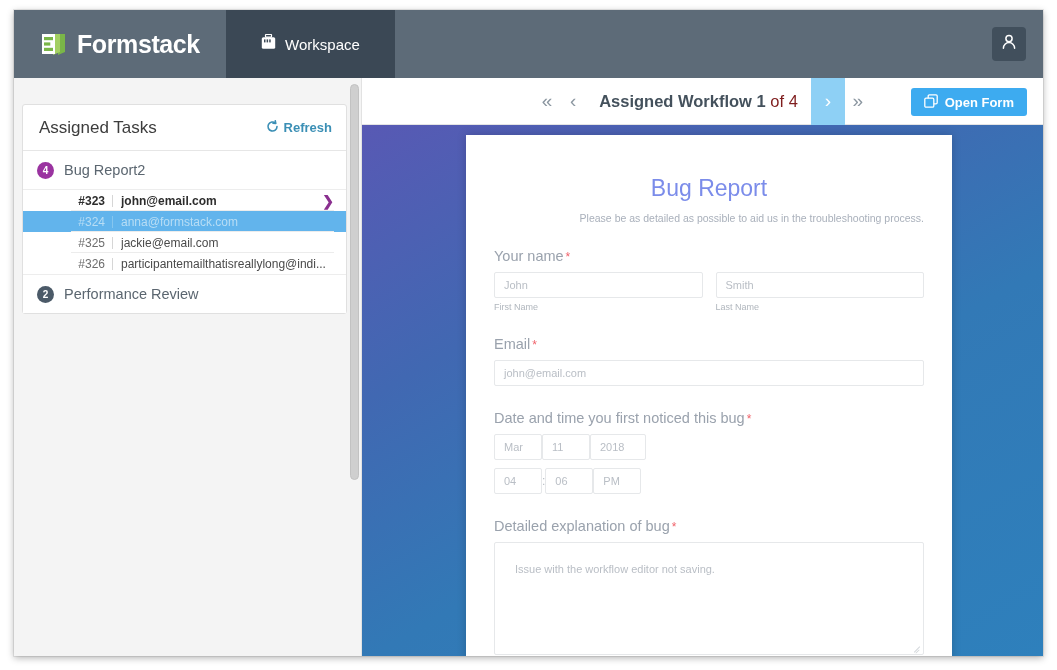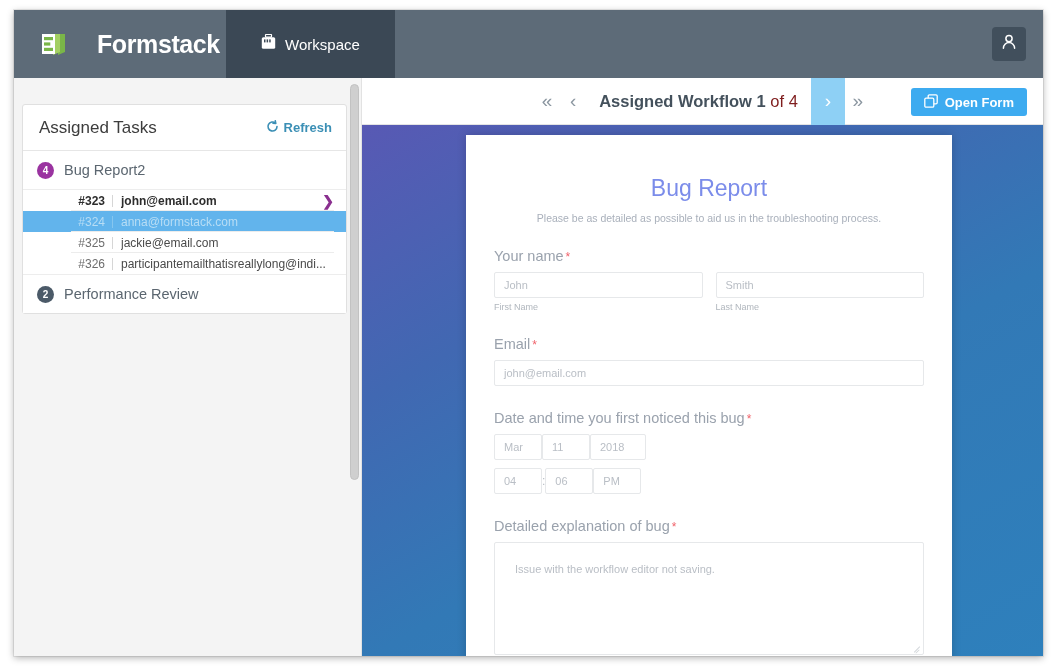--- a/index.html
+++ b/index.html
@@ -35,21 +35,20 @@
     background: #5d6b78;
     display: flex;
     align-items: stretch;
   }
   #brand {
     width: 212px;
     display: flex;
     align-items: center;
     padding-left: 27px;
     box-sizing: border-box;
-    gap: 20px;
   }
   #brand-logo {
     width: 26px; height: 25px;
     position: relative;
     margin-right: 10px;
     flex: none;
   }
   #brand-name {
     color: #ffffff;
     font-size: 25px;
@@ -309,21 +308,21 @@
     padding: 0 28px;
     box-sizing: border-box;
   }
   #form-title {
     text-align: center;
     color: #7b8cea;
     font-size: 23px;
     margin-top: 40px;
   }
   #form-subtitle {
-    text-align: center;
+    text-align: right;
     color: #a9b0bb;
     font-size: 10.5px;
     margin-top: 10px;
   }
 
   .field-block { margin-top: 24px; }
   .field-label {
     font-size: 14.5px;
     color: #9aa2ad;
   }

